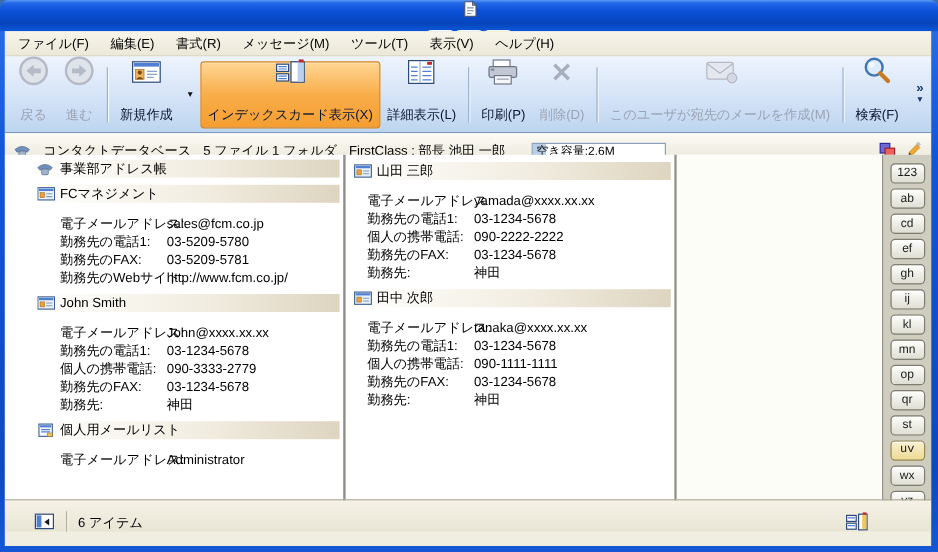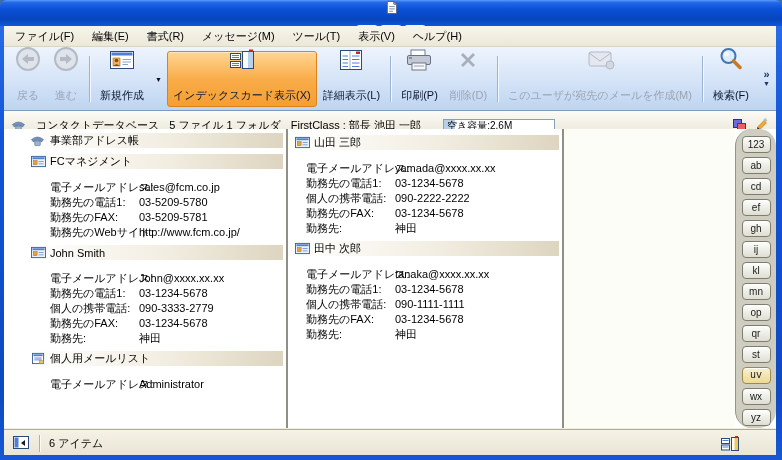--- a/index.html
+++ b/index.html
@@ -81,31 +81,31 @@
   .card { margin: 0 3px 5px 26px; }
   .col2 .card { margin-left: 6px; }
   .chead { height: 15px; display: flex; align-items: center; gap: 4px; padding-left: 1px;
     margin-bottom: 11px; background: linear-gradient(90deg,#fffffe,#f2ede1 55%,#ddd5c0); }
   .frow { display: flex; height: 15px; line-height: 15px; padding-left: 20px; }
   .col2 .frow { padding-left: 12px; }
   .flabel { width: 89px; flex: none; white-space: nowrap; }
   .fvalue { white-space: nowrap; }
   
   .alpha { width: 41px; background: #cfccc0; border-left: 1px solid #97938a;
-    display: flex; flex-direction: column; align-items: center; padding-top: 7px; gap: 4px; border-radius: 17px; }
+    display: flex; flex-direction: column; align-items: center; padding-top: 7px; gap: 4px; }
   .abtn { width: 29px; height: 17px; border: 1px solid #7f7d70; border-radius: 4px;
     background: linear-gradient(180deg,#fefefc,#deded3); font-size: 10px;
     display: flex; align-items: center; justify-content: center;
     box-shadow: inset 0 1px 0 #fff; color: #1a1a1a; }
   .abtn.hl { background: linear-gradient(180deg,#f8f0d2,#eeda93); border-color: #9a8a50; font-family: Liberation Mono, monospace; }
   
-  .bottombar { position: absolute; left: 0; top: 403px; width: 100%; height: 27px;
+  .bottombar { position: absolute; left: 0; top: 390px; width: 100%; height: 27px;
     background: linear-gradient(180deg,#f5f2e6,#e9e5d5);
     border-top: 1px solid #b0ac9c;
-    display: flex; align-items: center; gap: 9px; padding: 0 8px; }
+    display: flex; align-items: flex-end; gap: 9px; padding: 0 24px; }
   .bsep { width: 1px; height: 17px; background: #b4b0a0; box-shadow: 1px 0 0 #fbfaf4; }
   .bright { margin-left: auto; margin-right: 28px; display: flex; align-items: center; }
   
   .i14 { width: 15px; height: 13px; flex: none; }
   .i15 { width: 15px; height: 15px; flex: none; }
   .i16 { width: 18px; height: 16px; flex: none; }
   .i17 { width: 20px; height: 17px; flex: none; }
   .ic26 { width: 26px; height: 26px; }
   .ic28 { width: 28px; height: 24px; }
   .ic26b { width: 26px; height: 24px; }

